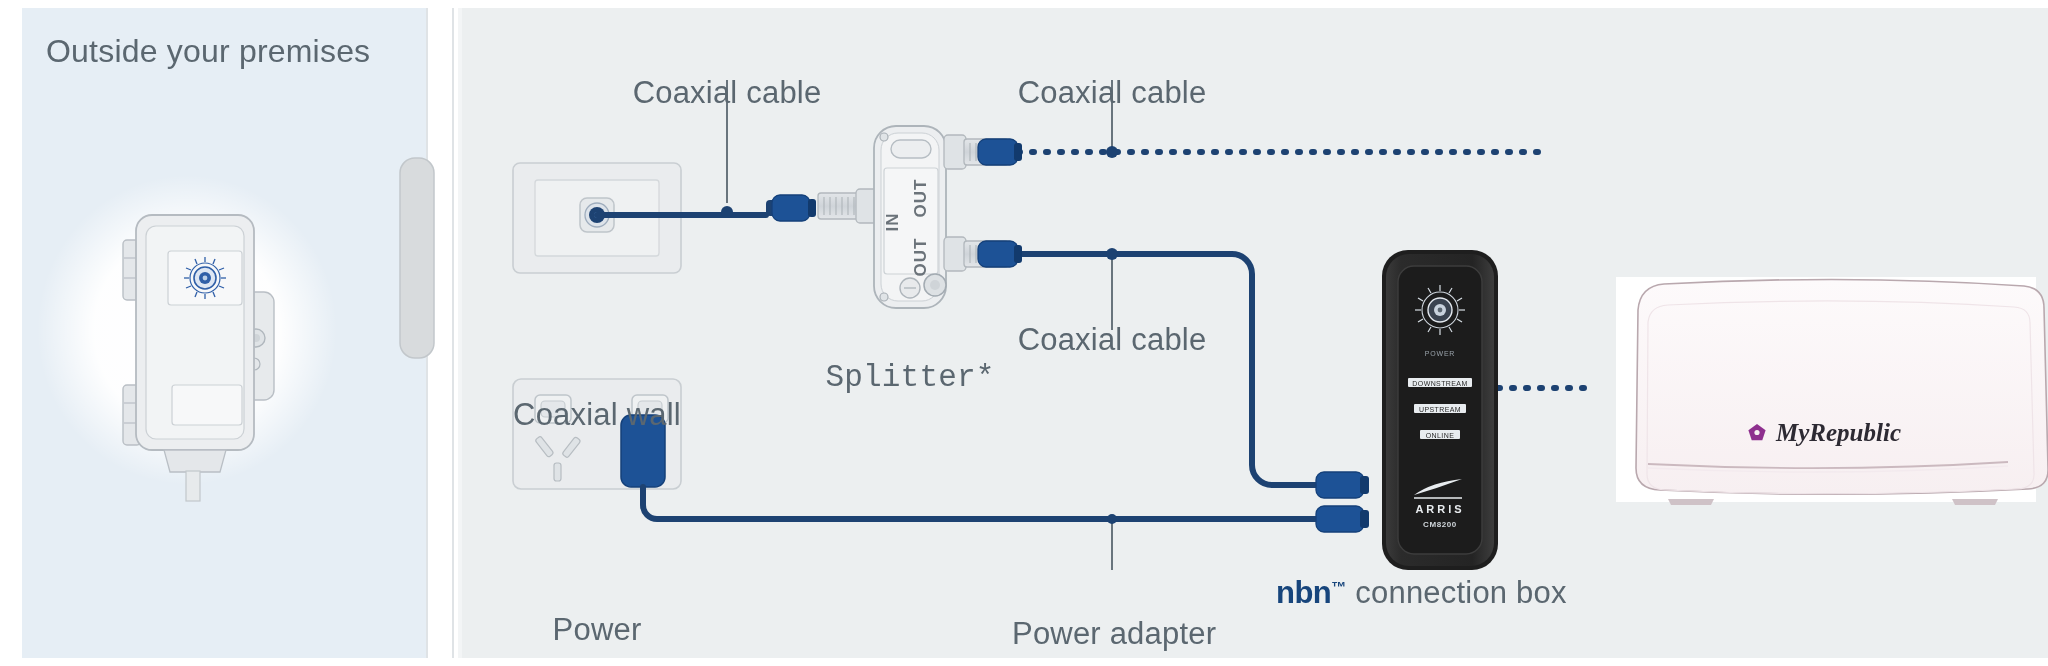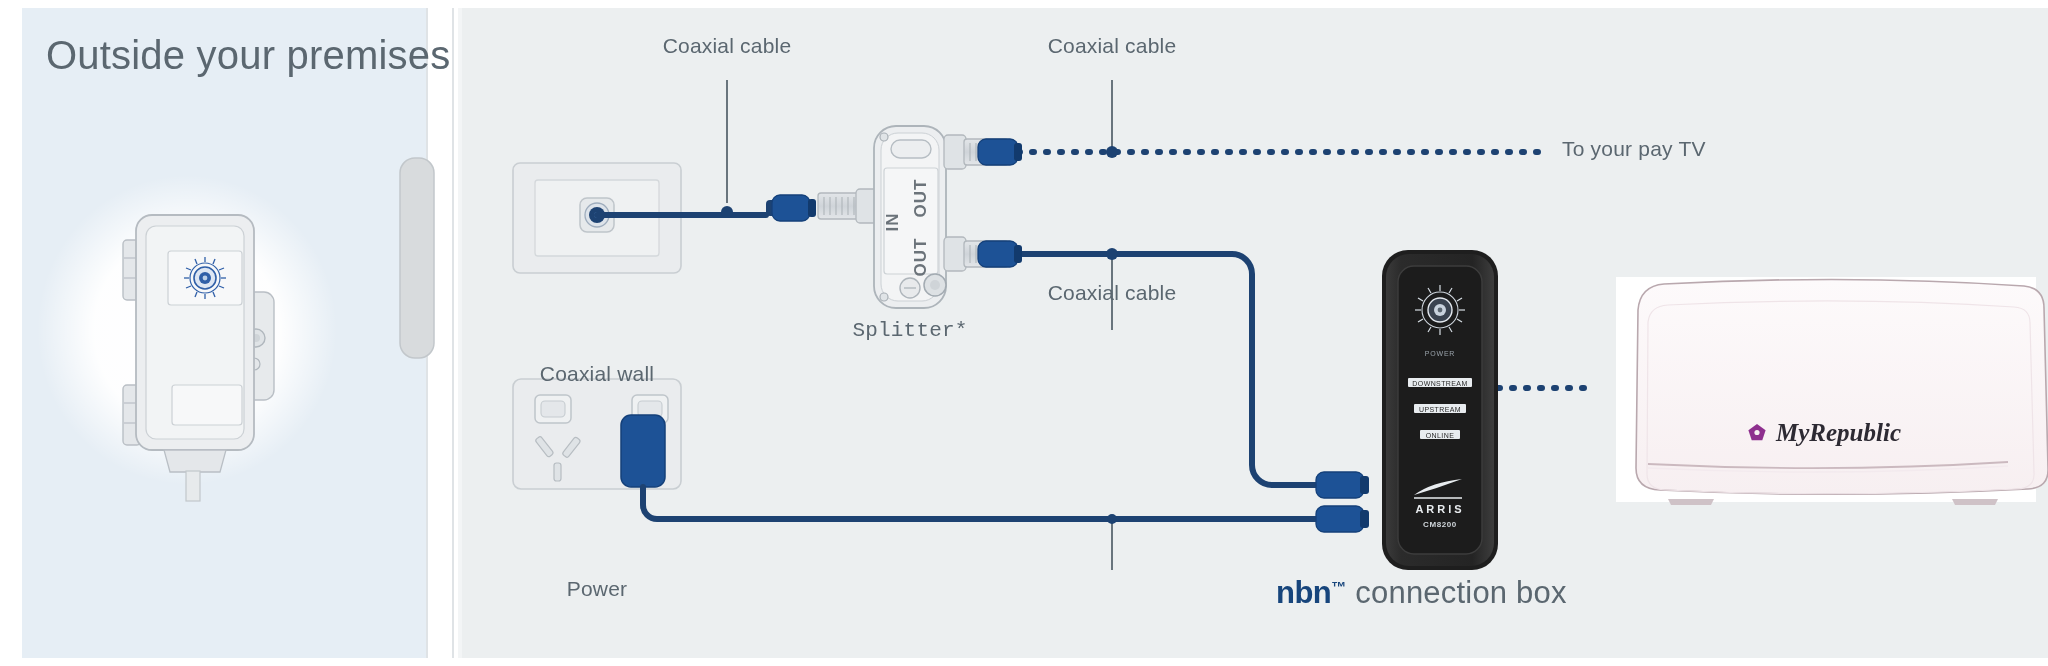--- a/index.html
+++ b/index.html
@@ -5,22 +5,22 @@
 <style>
   html,body{margin:0;padding:0;}
   body{
     width:2048px;height:666px;overflow:hidden;
     background:#ffffff;
     font-family:"Liberation Sans","DejaVu Sans",sans-serif;
   }
   #stage{position:relative;width:2048px;height:666px;}
   #stage svg.layer{position:absolute;left:0;top:0;width:2048px;height:666px;}
   .lbl{position:absolute;white-space:pre;letter-spacing:.2px;}
-  .lbl-grey{color:#5b6770;font-size:21px;font-weight:400;}
-  .lbl-outside{color:#5b6770;font-size:40px;font-weight:400;}
+  .lbl-grey{color:#5b6770;font-size:31px;font-weight:400;margin-top:41px;}
+  .lbl-outside{color:#5b6770;font-size:32px;font-weight:400;}
   .lbl-nbn{color:#5b6770;font-size:31px;}
   .lbl-nbn b{color:#17457c;font-weight:700;letter-spacing:-0.5px;}
   .lbl-nbn sup{font-size:15px;color:#17457c;font-weight:700;vertical-align:super;}
   .ctr{text-align:center;}
 </style>
 </head>
 <body>
 
 <div id="stage">
 
@@ -296,29 +296,29 @@
   </svg>
 
   <div class="lbl lbl-outside" style="left:46px;top:33px;">Outside your premises</div>
 
   <div class="lbl lbl-grey ctr" style="left:627px;top:34px;width:200px;">Coaxial cable</div>
 
   <div class="lbl lbl-grey ctr" style="left:1012px;top:34px;width:200px;">Coaxial cable</div>
 
   <div class="lbl lbl-grey ctr" style="left:1012px;top:281px;width:200px;">Coaxial cable</div>
 
-  <div class="lbl lbl-grey" style="left:1562px;top:137px;">To your pay TV</div>
 
   <div class="lbl lbl-grey ctr" style="left:497px;top:274px;width:200px;line-height:40px;">
     <div>Coaxial wall</div>
   </div>
 
   <div class="lbl lbl-grey ctr" style="left:810px;top:319px;width:200px;font-family:Liberation Mono, monospace;">Splitter*</div>
 
   <div class="lbl lbl-grey ctr" style="left:497px;top:489px;width:200px;line-height:40px;">
     <div>Power</div>
     
   </div>
 
+  <div class="lbl lbl-grey ctr" style="left:1012px;top:575px;width:200px;">Power adapter</div>
 
   <div class="lbl lbl-nbn" style="left:1276px;top:575px;"><b>nbn</b><sup>™</sup><span> connection box</span></div>
 
 </div>
 
 </body></html>

